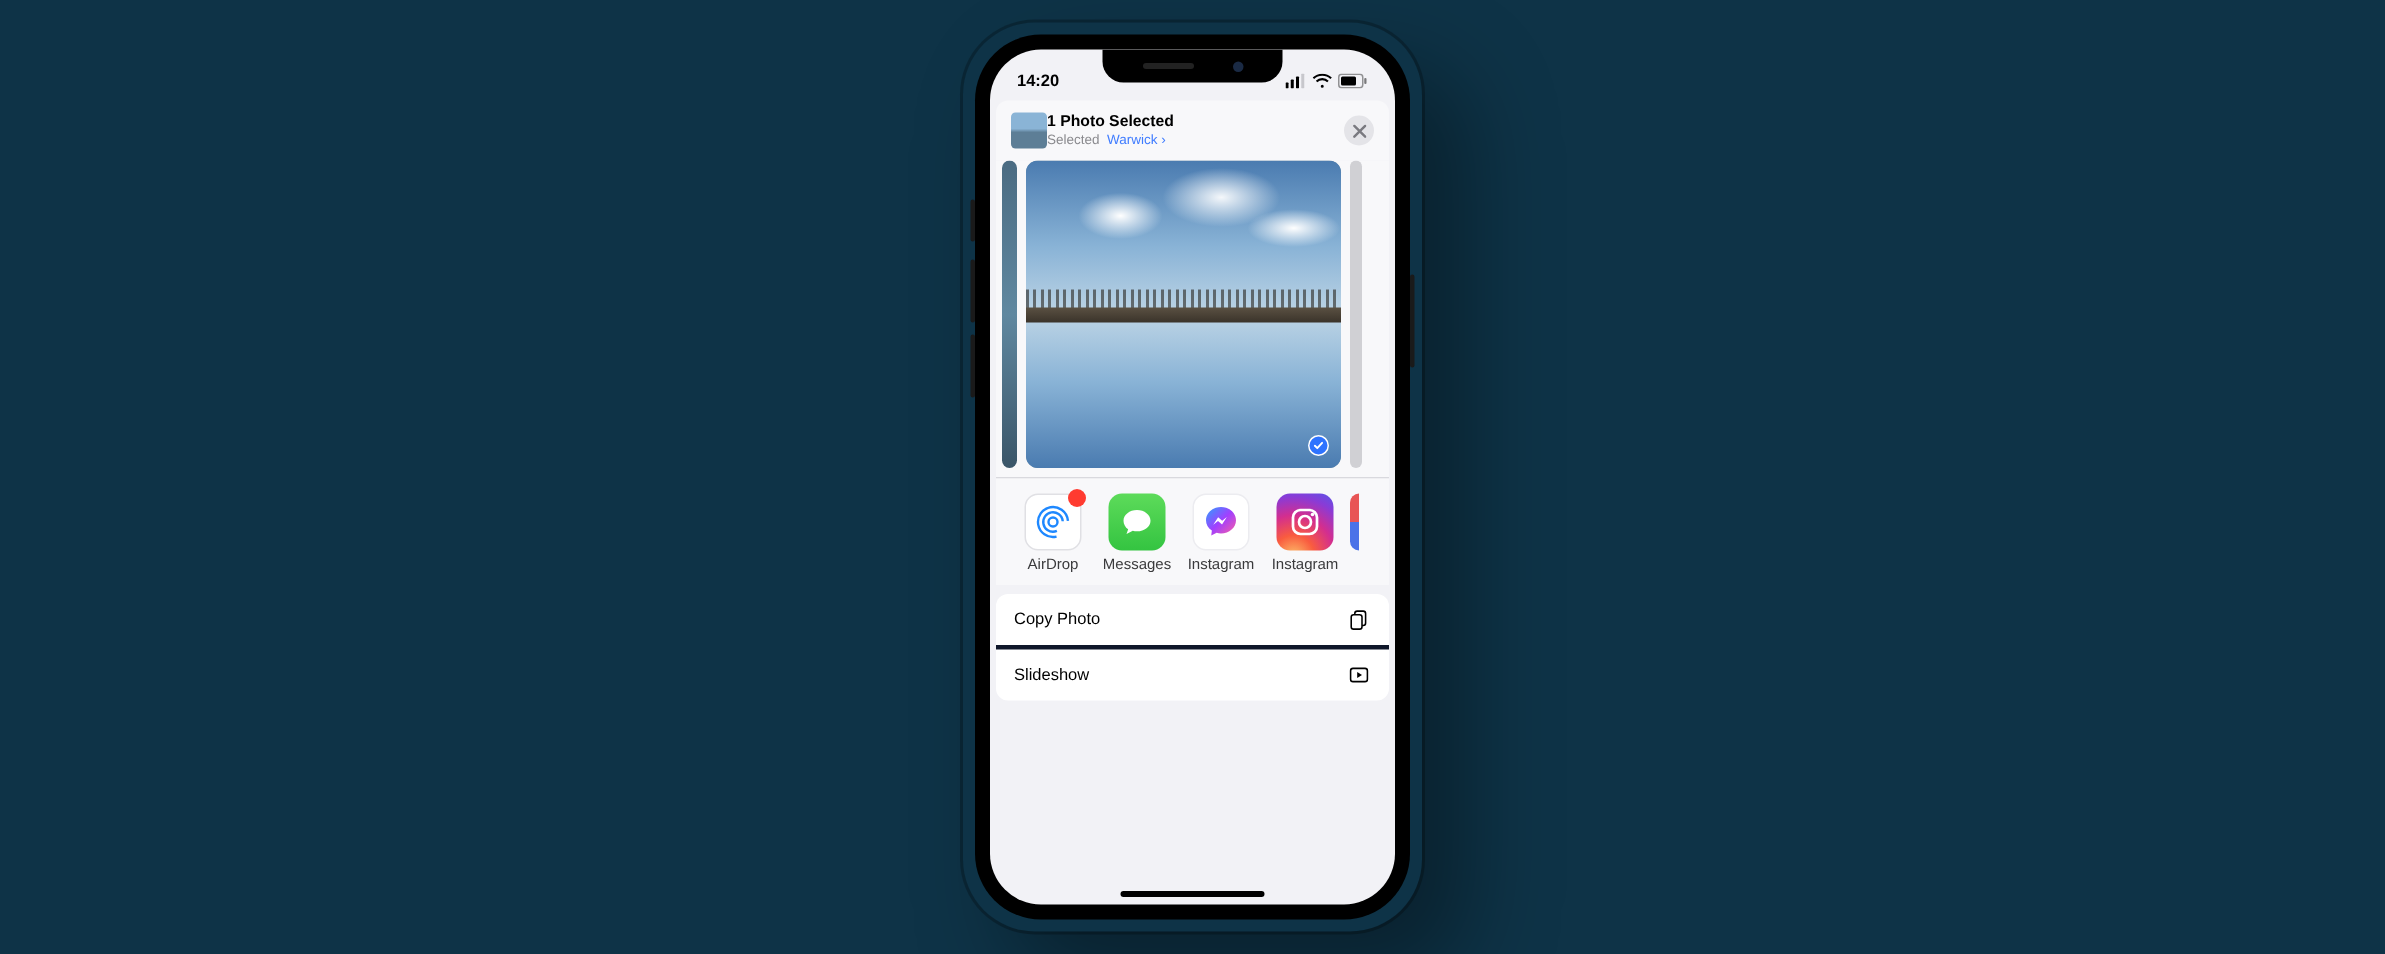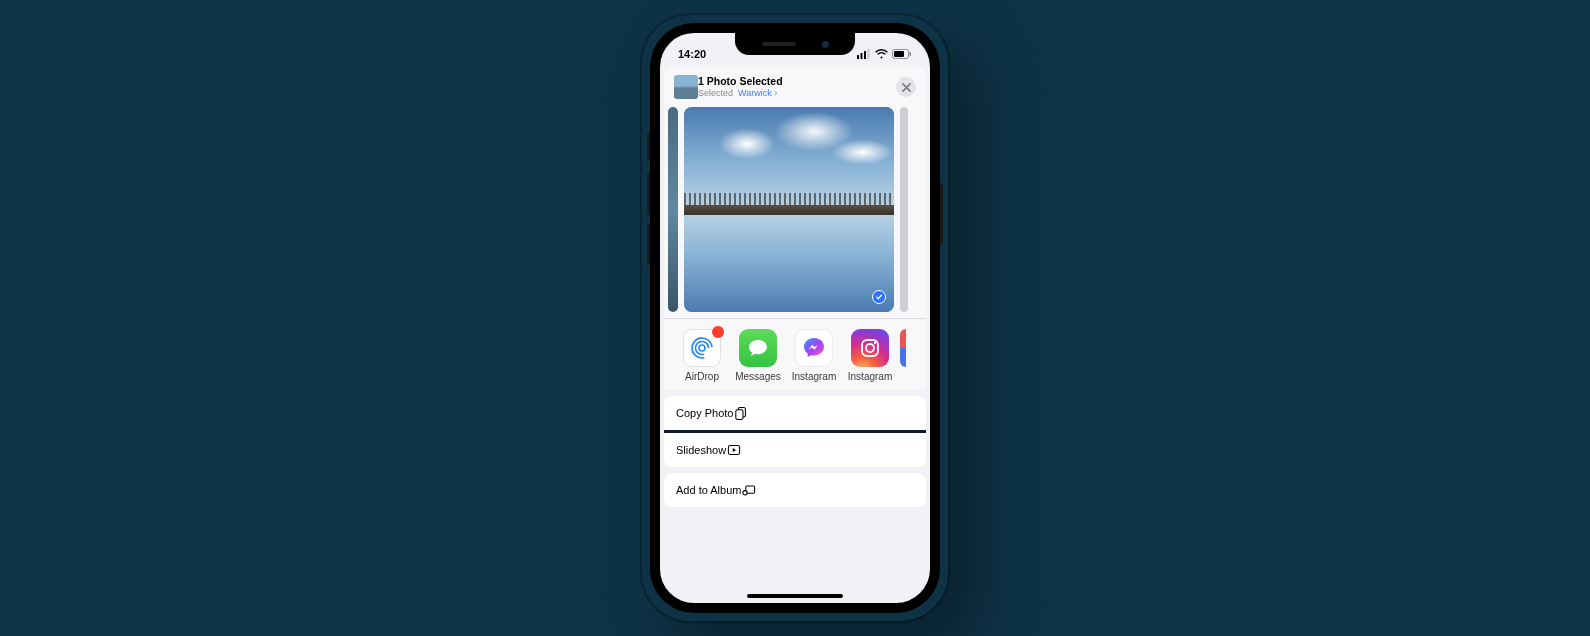--- a/index.html
+++ b/index.html
@@ -177,21 +177,21 @@
     margin: 6px 4px 0;
     display:flex; flex-direction:column; gap:6px;
     padding-bottom:0;
   }
   .action-group {
     background:#fff;
     border-radius:8px;
     overflow:hidden;
   }
   .action-item {
-    display:flex; align-items:center; 
+    display:flex; align-items:center; justify-content:space-between;
     padding: 9px 12px;
     font-size:11px; color:#000;
   }
   .action-item + .action-item { border-top:3px solid #0f172a; }
   .action-icon { width:16px; height:16px; color:#000; }
   .ag3 .action-item:last-child { border-bottom:none; }
   .home-ind {
     position:absolute; bottom:5px; left:50%; transform:translateX(-50%);
     width:96px; height:4px; border-radius:4px; background:#000;
     z-index:40;
@@ -332,26 +332,19 @@
           <div class="action-item">
             <span>Slideshow</span>
             <svg class="action-icon" viewBox="0 0 20 20">
                 <rect x="3" y="4.5" width="14" height="11" rx="2" fill="none" stroke="#000" stroke-width="1.3"></rect>
                 <path d="M8.5 7.5v5l4-2.5z" fill="#000"></path>
               </svg>
           </div>
         </div>
 
         <div class="action-group ag3">
-          <div class="action-item">
-            <span>Add to Album</span>
-            <svg class="action-icon" viewBox="0 0 20 20">
-                <rect x="6" y="5" width="11" height="9" rx="1.5" fill="none" stroke="#000" stroke-width="1.3"></rect>
-                <circle cx="5" cy="13.5" r="2.7" fill="#fff" stroke="#000" stroke-width="1.3"></circle>
-              </svg>
-          </div>
         </div>
       </div>
 
       <div class="home-ind"></div>
     </div>
   </div>
 </div>
 
 </body></html>

